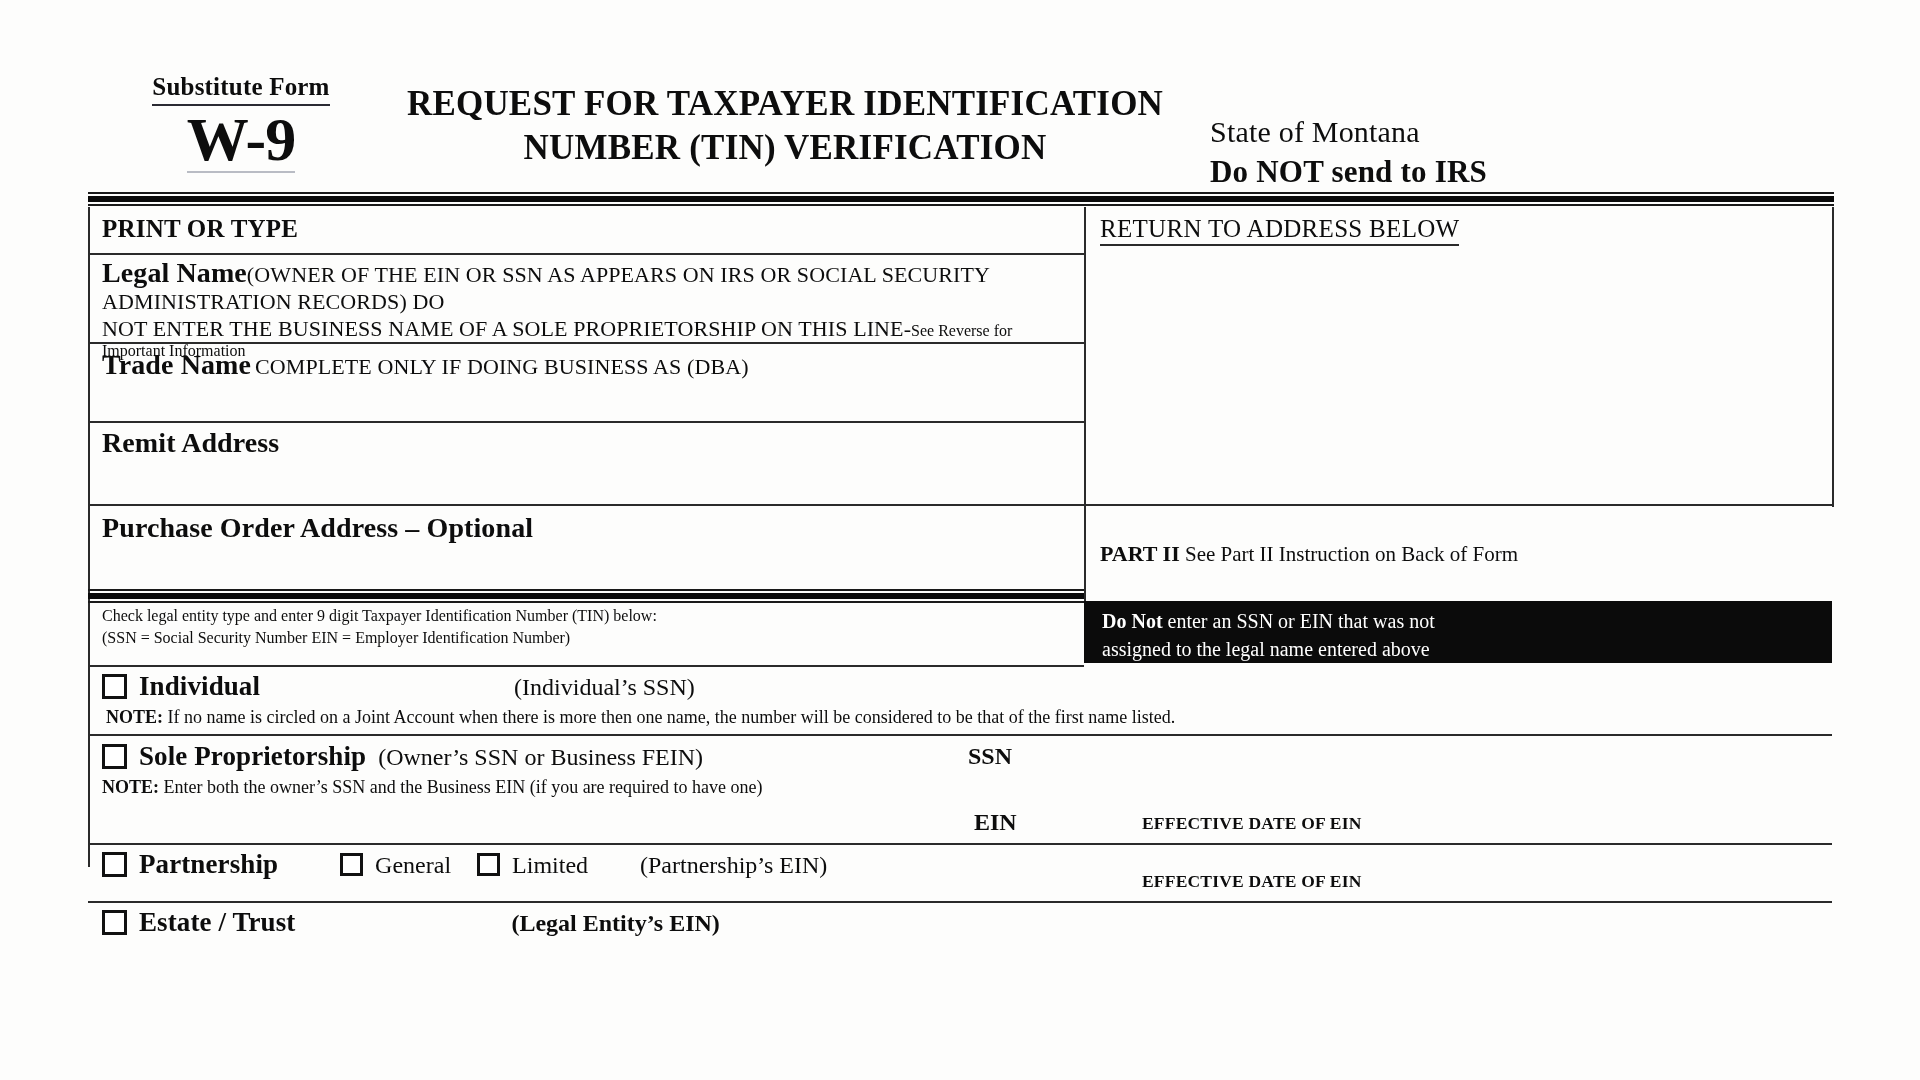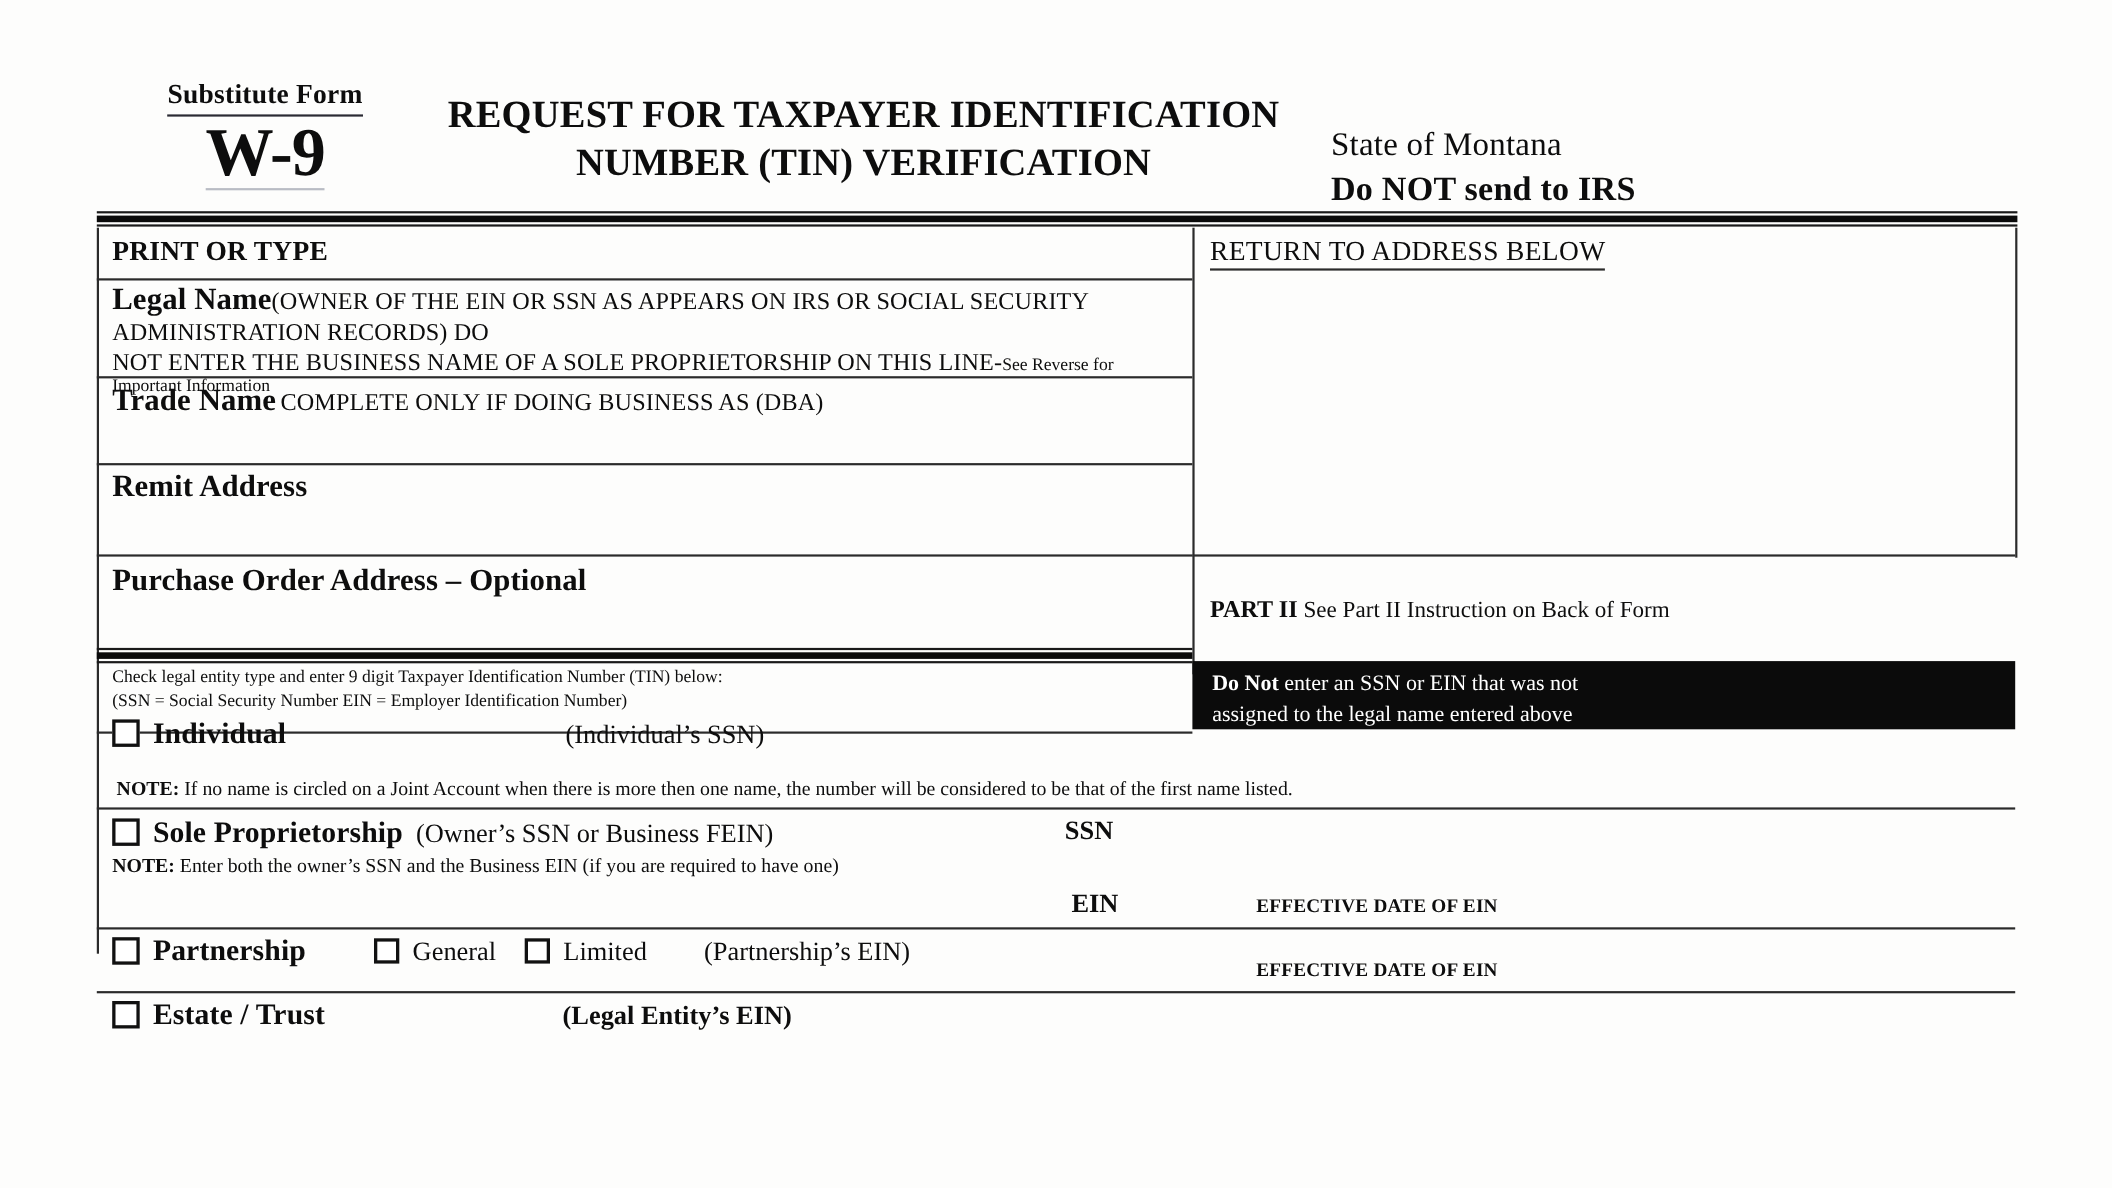--- a/index.html
+++ b/index.html
@@ -331,21 +331,21 @@
 
     <div class="banner" style="left:996px; top:394px; width:748px; height:62px;">
       <div class="bn-text">
         <b>Do Not</b><span> enter an SSN or EIN that was not</span>
         <div>assigned to the legal name entered above</div>
       </div>
     </div>
 
     <div class="hline" style="left:0; top:458px; width:996px;"></div>
 
-    <div class="cell" style="left:14px; top:444px; width:1100px;">
+    <div class="cell" style="left:14px; top:464px; width:1100px;">
       <span class="chk"></span>
       <span class="ent-name" style="margin-left:8px;">Individual</span>
       <span class="paren-right" style="margin-left:250px;">(Individual’s SSN)</span>
     </div>
 
     <div class="cell note" style="left:18px; top:500px; width:1600px;">
       <b>NOTE:</b><span> If no name is circled on a Joint Account when there is more then one name, the number will be considered to be that of the first name listed.</span>
     </div>
 
     <div class="hline" style="left:0; top:527px; width:1744px;"></div>

